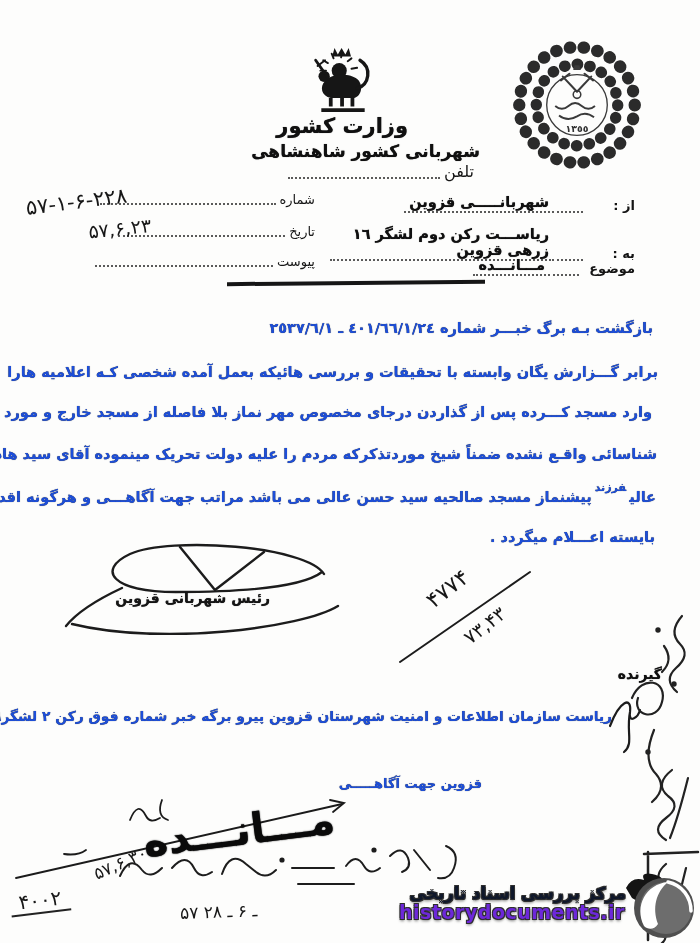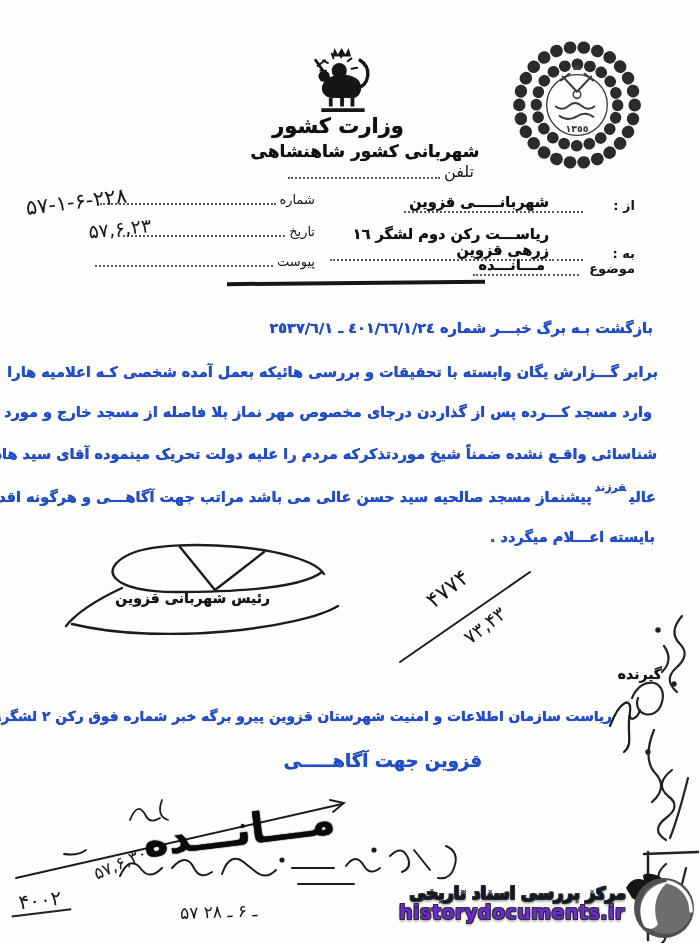--- a/index.html
+++ b/index.html
@@ -4,21 +4,21 @@
 <style>
   html,body{margin:0;padding:0;background:#ffffff;}
   .page{position:relative;width:700px;height:943px;background:#fdfdfc;overflow:hidden;
         font-family:"DejaVu Sans",sans-serif;color:#151515;}
   .abs{position:absolute;}
   .rtl{direction:rtl;text-align:right;}
   .ltr{direction:ltr;text-align:left;}
   .typed{font-weight:700;color:#101010;text-shadow:0 0 .7px rgba(0,0,0,.85);}
   .hand{font-weight:400;color:#171717;}
   .nowrap{white-space:nowrap;}
-  .center{text-align:center;}
+  .center{text-align:right;}
 
   
   .ministry{left:268px;top:114px;width:140px;font-size:21px;}
   .department{left:250px;top:141px;width:230px;font-size:17px;}
   .phone-row{left:288px;top:162px;width:186px;display:flex;align-items:flex-end;direction:rtl;font-size:16px;}
   .dots{flex:1;border-bottom:2px dotted #5a5a5a;height:10px;margin:0 4px 2px 0;}
 
   
   .meta-row{display:flex;align-items:flex-end;direction:rtl;font-size:13px;}
   .meta-row .lbl{font-weight:400;}
@@ -39,21 +39,21 @@
 
   
   .sig-row{left:30px;top:590px;width:240px;display:flex;justify-content:space-between;direction:rtl;
            font-size:14px;font-weight:700;text-shadow:0 0 .7px rgba(0,0,0,.9);}
 
   .reg-top{left:400px;top:576px;width:95px;font-size:22px;transform:rotate(-38deg);text-align:center;letter-spacing:3px;}
   .reg-bottom{left:437px;top:614px;width:95px;font-size:19px;transform:rotate(-38deg);text-align:center;letter-spacing:2px;}
 
   .recip-heading{left:598px;top:666px;width:64px;font-size:14px;}
   .recip-l1{right:88px;top:708px;font-size:13.8px;}
-  .recip-l2{left:352px;top:750px;width:130px;font-size:18px;}
+  .recip-l2{left:352px;top:776px;width:130px;font-size:13px;}
 
   
   .big-note{left:108px;top:806px;width:262px;font-size:42px;font-weight:900;transform:rotate(-7deg);
             text-align:center;letter-spacing:-1px;color:#0a0a0a;text-shadow:0 0 1.4px #000;}
   .note-date{left:92px;top:853px;font-size:17px;transform:rotate(-24deg);letter-spacing:1px;}
   .received-date{left:180px;top:900px;width:170px;font-size:17px;transform:rotate(-2deg);letter-spacing:2px;}
   .corner-number{left:10px;top:888px;width:60px;font-size:20px;transform:rotate(-7deg);
                  border-bottom:2px solid #222;text-align:center;letter-spacing:2px;}
 
   

